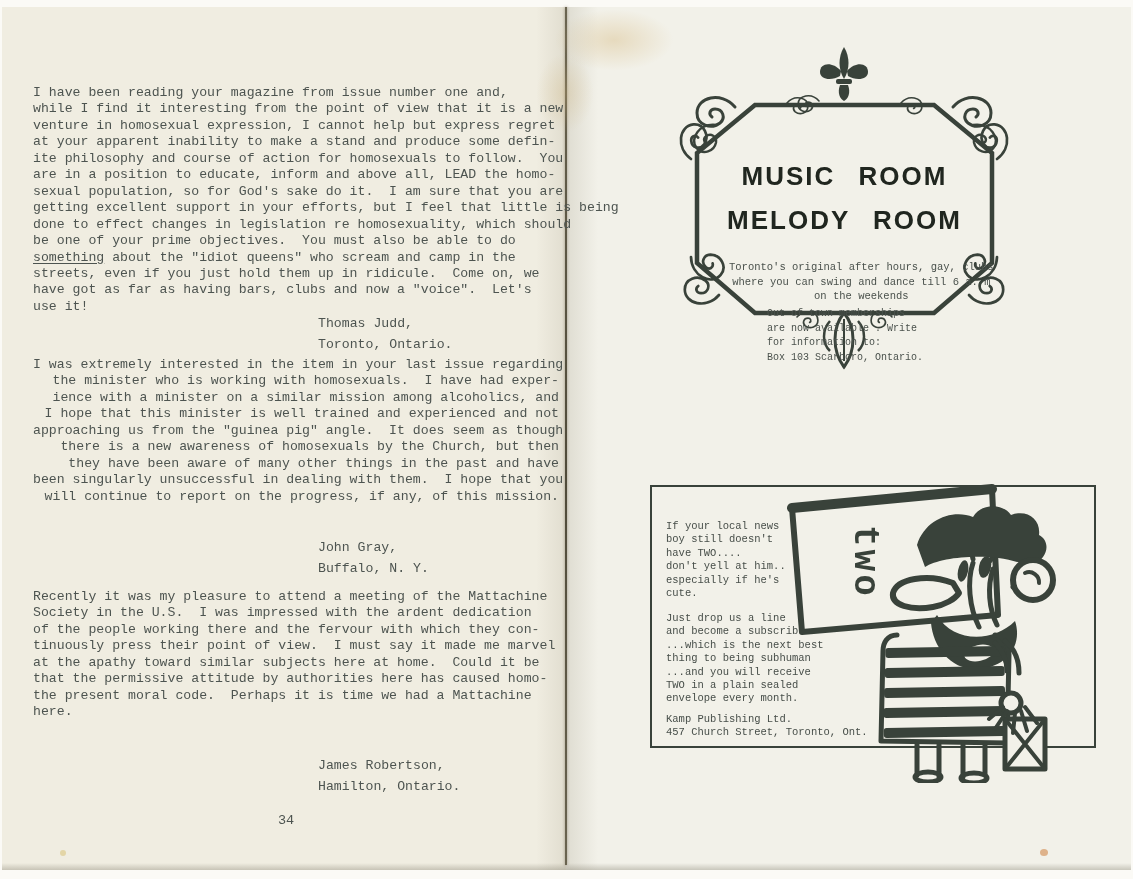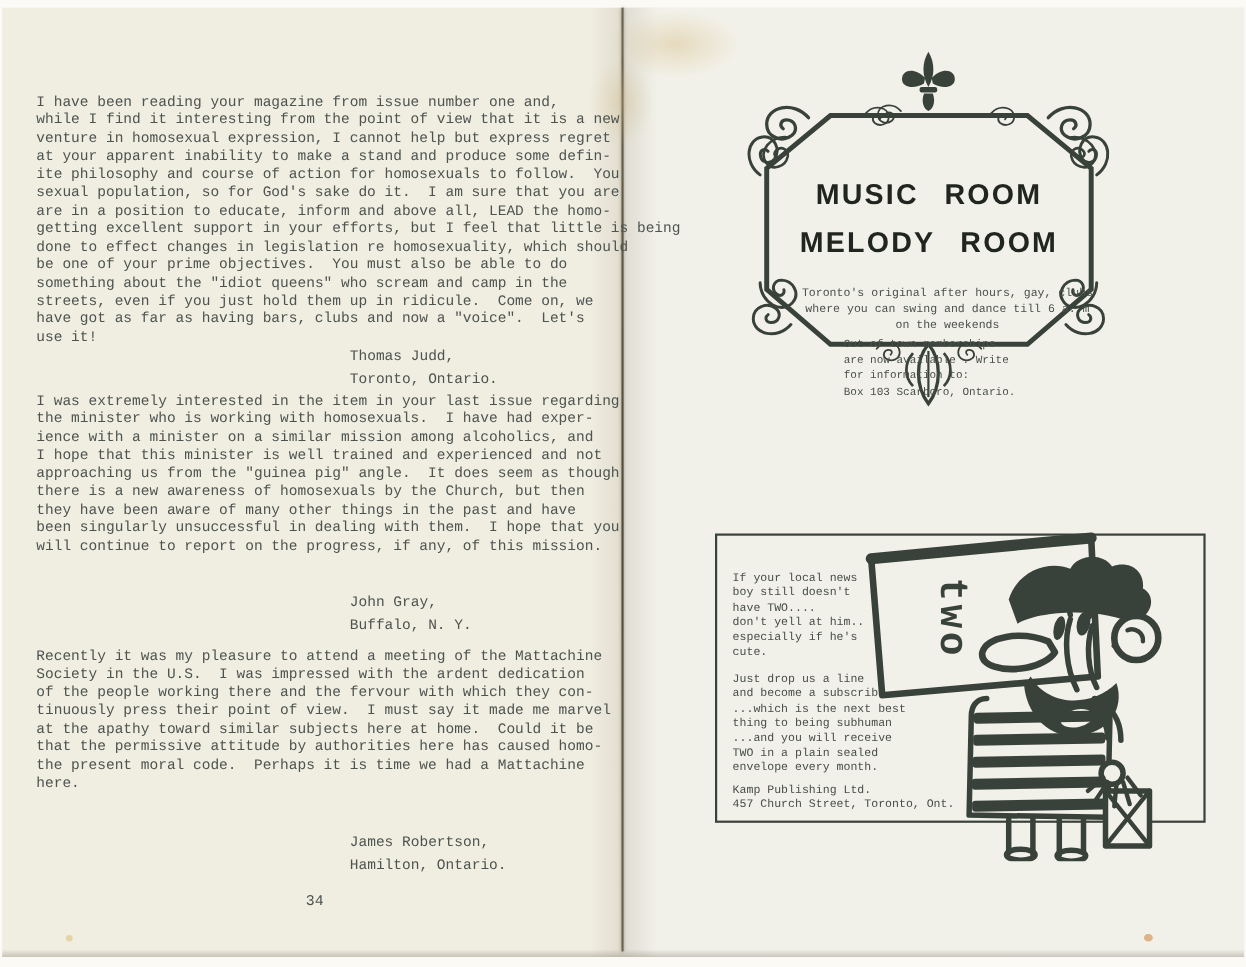--- a/index.html
+++ b/index.html
@@ -16,21 +16,21 @@
   .stain{position:absolute;border-radius:50%;pointer-events:none;}
   .stain1{left:552px;top:2px;width:120px;height:62px;
         background:radial-gradient(ellipse at center,rgba(214,186,130,.42),rgba(214,186,130,0) 70%);}
   .stain2{left:534px;top:46px;width:58px;height:80px;
         background:radial-gradient(ellipse at center,rgba(205,178,122,.30),rgba(205,178,122,0) 70%);}
   .speck1{left:1038px;top:842px;width:8px;height:7px;background:rgba(205,125,60,.55);}
   .speck2{left:58px;top:843px;width:6px;height:6px;background:rgba(210,185,95,.45);}
 
   .typeset{position:absolute;font-size:13.2px;line-height:16.45px;}
   .tline{white-space:pre;}
-  .uline{text-underline-offset:2px;text-align:right;}
+  .uline{text-decoration:underline;text-underline-offset:2px;text-align:right;}
   .sig{position:absolute;font-size:13.2px;line-height:21px;}
   .pagenum{position:absolute;left:276px;top:806px;font-size:13.5px;}
 
   
   .music-ad{position:absolute;left:645px;top:22px;width:395px;height:360px;}
   .frame-svg{position:absolute;left:0;top:0;width:100%;height:100%;}
   .music-title{position:absolute;left:40px;right:40px;text-align:center;
         font-family:"Liberation Sans","DejaVu Sans",sans-serif;font-weight:700;
         font-size:26px;letter-spacing:2px;word-spacing:14px;color:#20261f;}
   .mt1{top:132px;}
@@ -59,36 +59,36 @@
     <div class="stain speck1"></div>
     <div class="stain speck2"></div>
 
     <div>
       <div class="typeset" style="left:31px;top:78px;width:526px;">
           <div class="tline">I have been reading your magazine from issue number one and,</div>
           <div class="tline">while I find it interesting from the point of view that it is a new</div>
           <div class="tline">venture in homosexual expression, I cannot help but express regret</div>
           <div class="tline">at your apparent inability to make a stand and produce some defin-</div>
           <div class="tline">ite philosophy and course of action for homosexuals to follow.  You</div>
+          <div class="tline">are in a position to educate, inform and above all, LEAD the homo-</div>
           <div class="tline">sexual population, so for God's sake do it.  I am sure that you are</div>
-          <div class="tline">are in a position to educate, inform and above all, LEAD the homo-</div>
           <div class="tline">getting excellent support in your efforts, but I feel that little is being</div>
           <div class="tline">done to effect changes in legislation re homosexuality, which should</div>
           <div class="tline">be one of your prime objectives.  You must also be able to do</div>
           <div class="tline"><span class="uline">something</span><span> about the "idiot queens" who scream and camp in the</span></div>
           <div class="tline">streets, even if you just hold them up in ridicule.  Come on, we</div>
           <div class="tline">have got as far as having bars, clubs and now a "voice".  Let's</div>
           <div class="tline">use it!</div>
         </div>
       <div class="sig" style="left:316px;top:306px;">
           <div class="tline">Thomas Judd,</div>
           <div class="tline">Toronto, Ontario.</div>
         </div>
 
-      <div class="typeset" style="left:31px;top:350px;width:526px;">
+      <div class="typeset" style="left:31px;top:350px;width:526px;text-align:right;">
           <div class="tline">I was extremely interested in the item in your last issue regarding</div>
           <div class="tline">the minister who is working with homosexuals.  I have had exper-</div>
           <div class="tline">ience with a minister on a similar mission among alcoholics, and</div>
           <div class="tline">I hope that this minister is well trained and experienced and not</div>
           <div class="tline">approaching us from the "guinea pig" angle.  It does seem as though</div>
           <div class="tline">there is a new awareness of homosexuals by the Church, but then</div>
           <div class="tline">they have been aware of many other things in the past and have</div>
           <div class="tline">been singularly unsuccessful in dealing with them.  I hope that you</div>
           <div class="tline">will continue to report on the progress, if any, of this mission.</div>
         </div>

